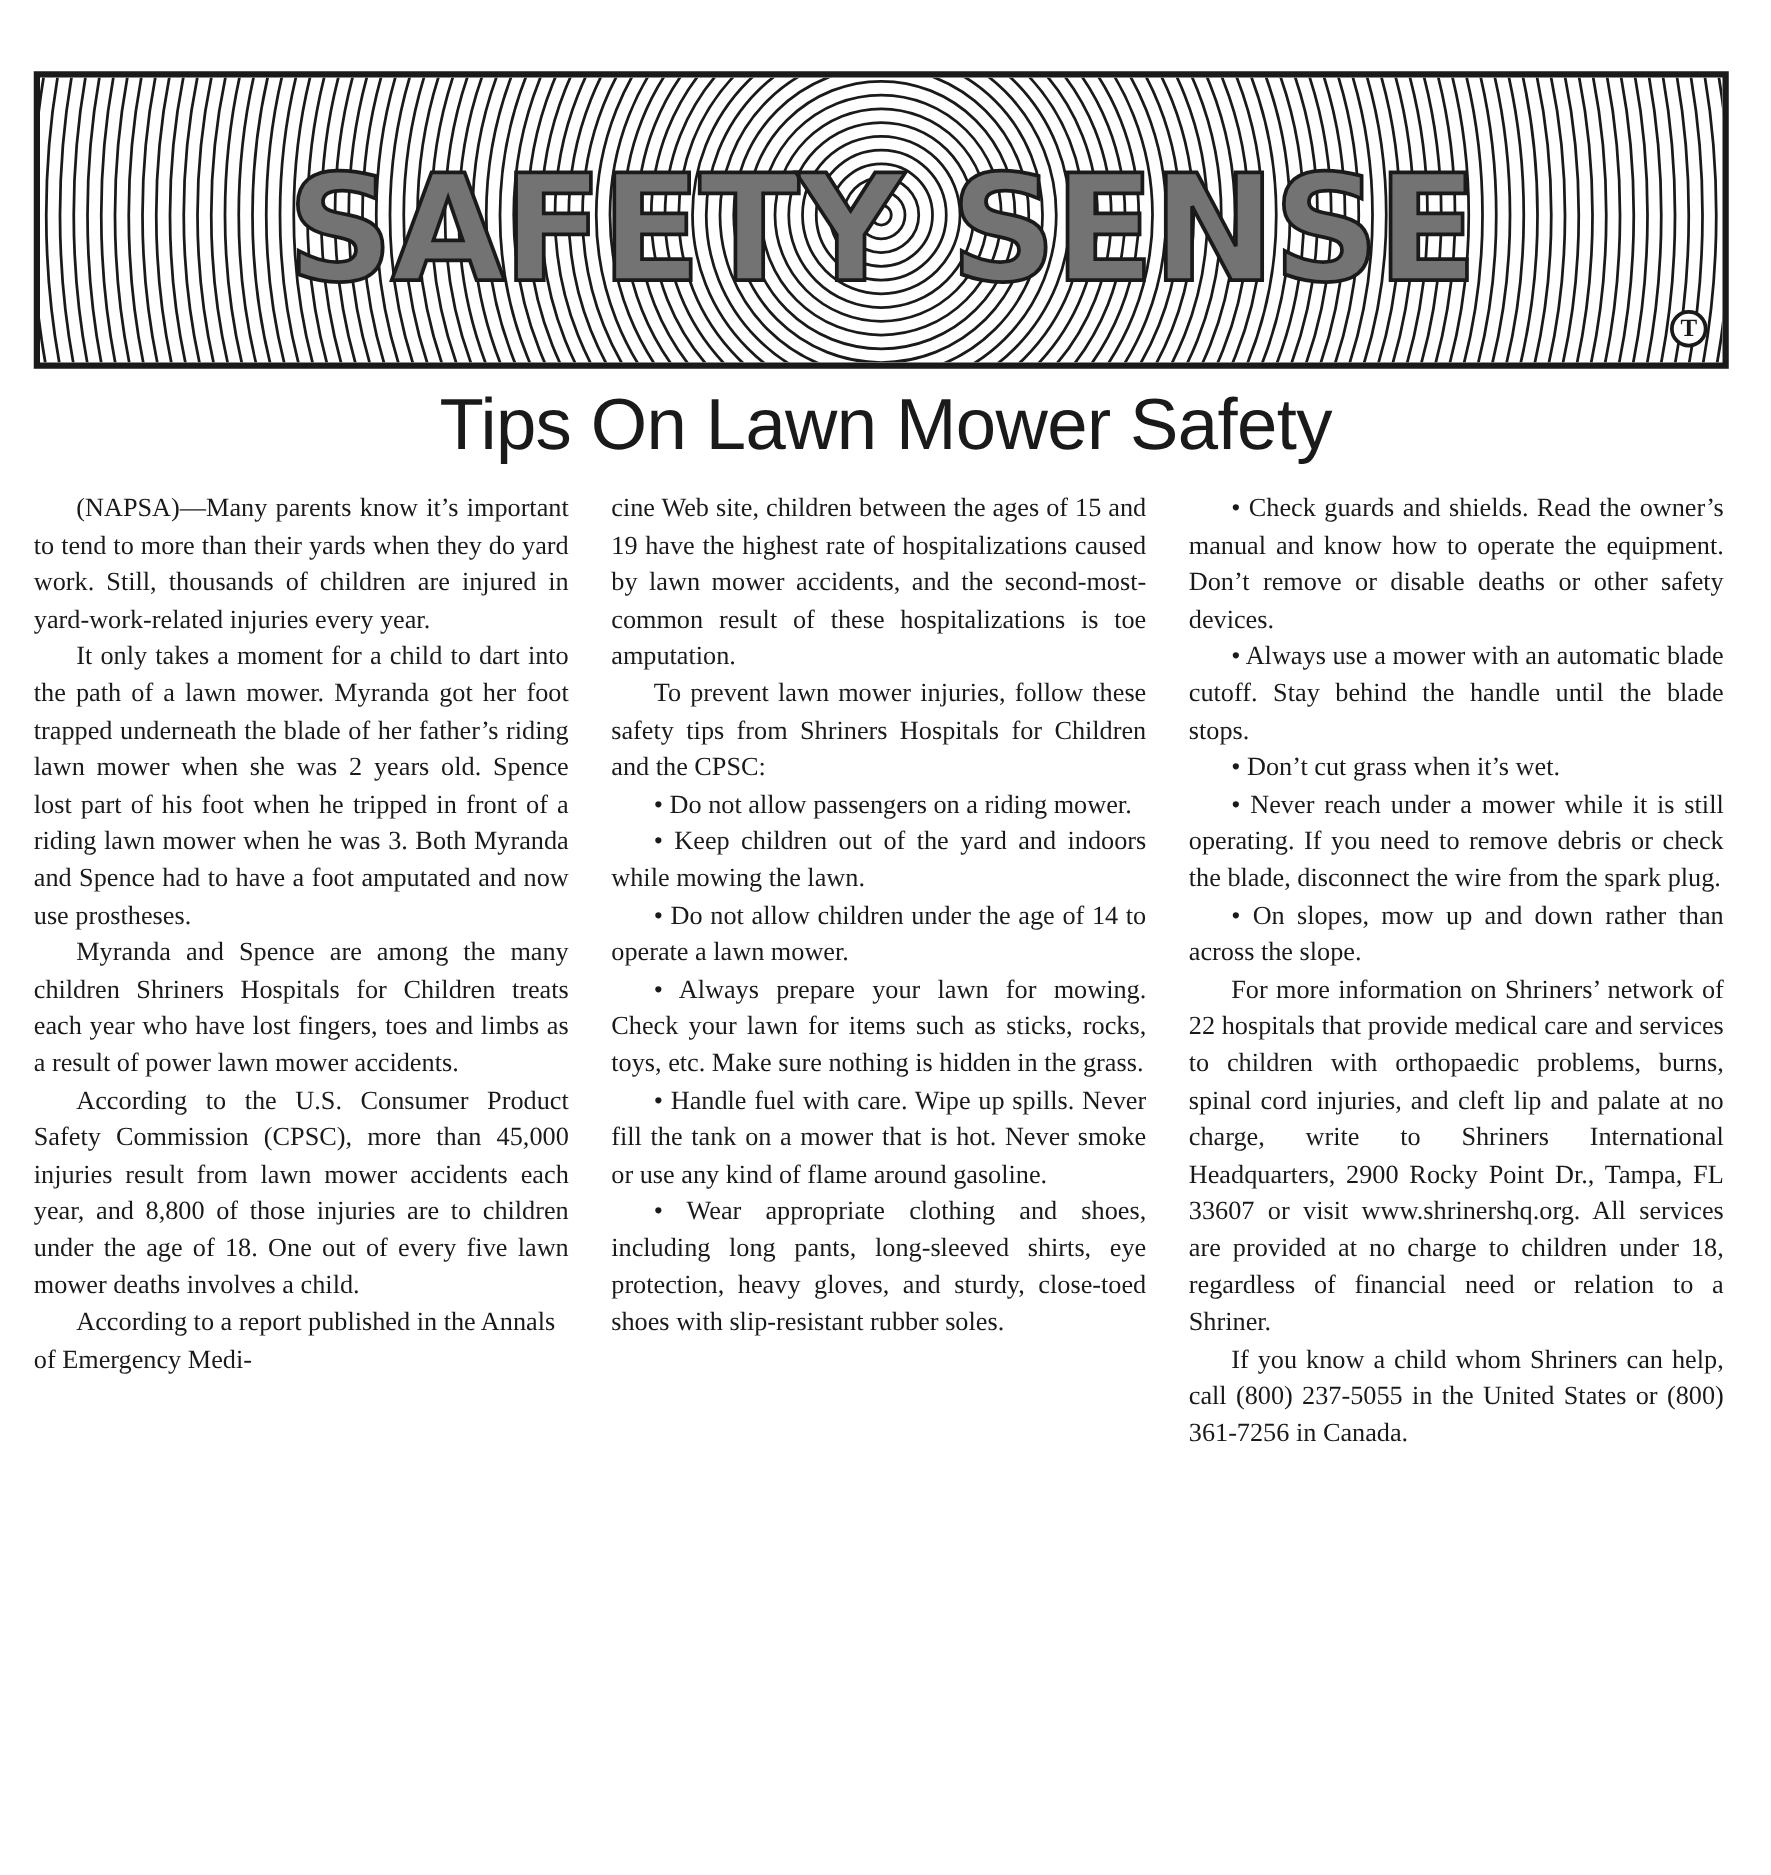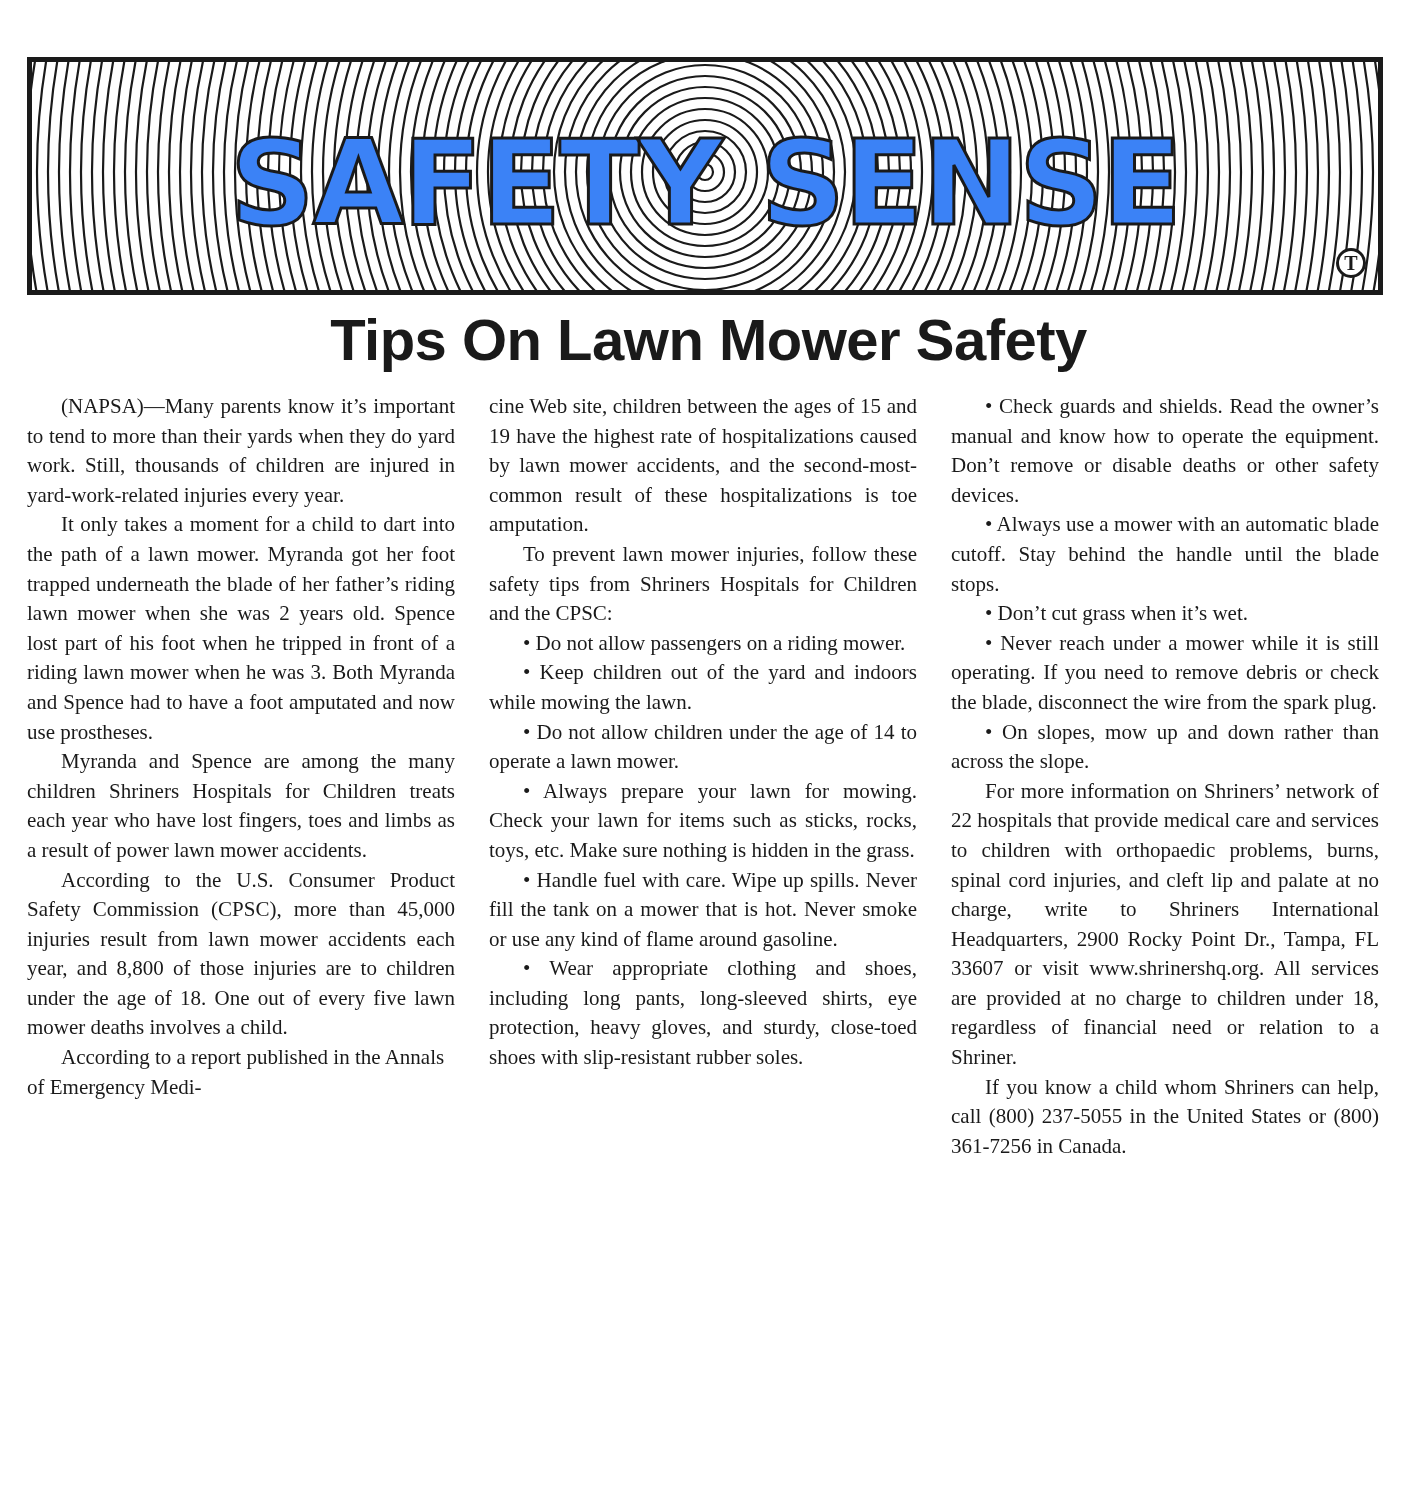--- a/index.html
+++ b/index.html
@@ -6,33 +6,33 @@
   body { width: 1417px; height: 1500px; position: relative; overflow: hidden; color: #1a1a1a; }
 
   .banner {
     position: absolute; left: 27px; top: 57px; width: 1356px; height: 238px;
     box-sizing: border-box; border: 5px solid #1a1a1a; background: #fff; overflow: hidden;
   }
   .banner svg { position: absolute; left: 0; top: 0; }
   .banner-title {
     position: absolute; left: 0; right: 0; top: 62px; text-align: center;
     font-family: "DejaVu Sans", sans-serif; font-weight: 900; font-size: 118px;
-    letter-spacing: -2px; color: #3b82f6; line-height: 1; white-space: nowrap;
+    letter-spacing: -2px; color: #737373; line-height: 1; white-space: nowrap;
     -webkit-text-stroke: 3px #1a1a1a;
   }
   .tm-mark {
     position: absolute; right: 12px; bottom: 12px; width: 30px; height: 30px;
     border: 3px solid #1a1a1a; border-radius: 50%; box-sizing: border-box;
     background: #fff; font-family: "Liberation Serif", serif; font-weight: bold;
     font-size: 20px; line-height: 24px; text-align: center; color: #1a1a1a;
   }
 
   .headline {
     position: absolute; left: 0; right: 0; top: 308px; text-align: center;
-    font-family: "Liberation Sans", sans-serif; font-weight: bold; font-size: 58px;
+    font-family: "Liberation Sans", sans-serif; font-weight: normal; font-size: 58px;
     letter-spacing: -0.5px; color: #1a1a1a; line-height: 1.1;
   }
 
   .columns { position: absolute; top: 392px; left: 27px; width: 1356px; }
   .col {
     position: absolute; top: 0; width: 428px;
     font-family: "Liberation Serif", serif; font-size: 21px; line-height: 29.6px;
     text-align: justify; color: #1a1a1a;
   }
   .col.c1 { left: 0; }

